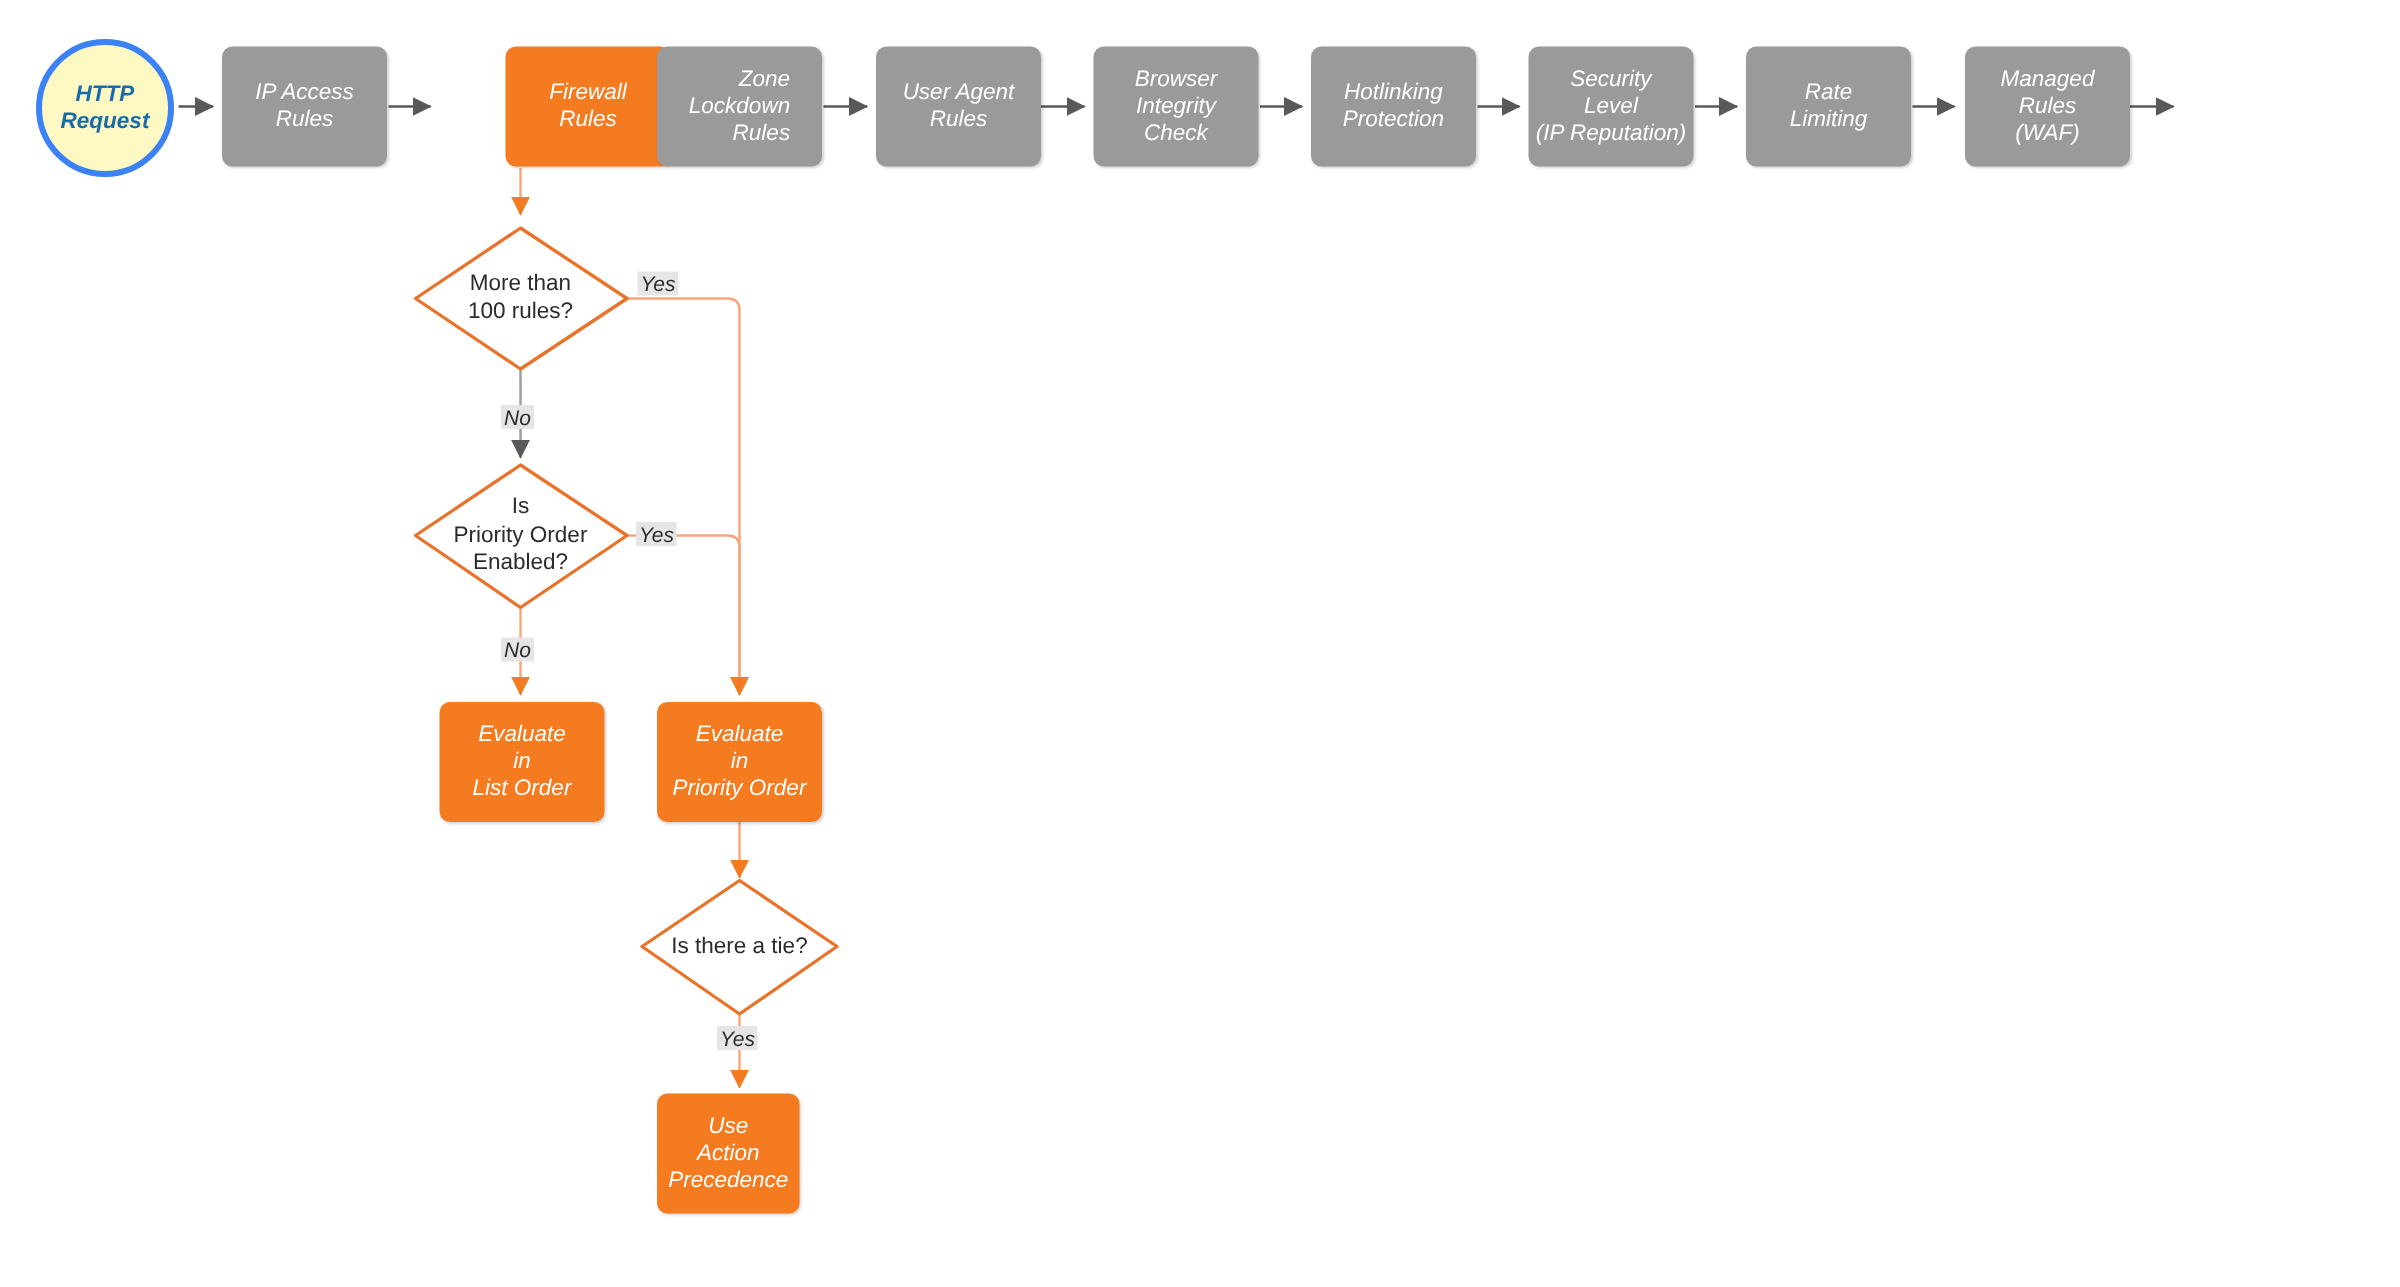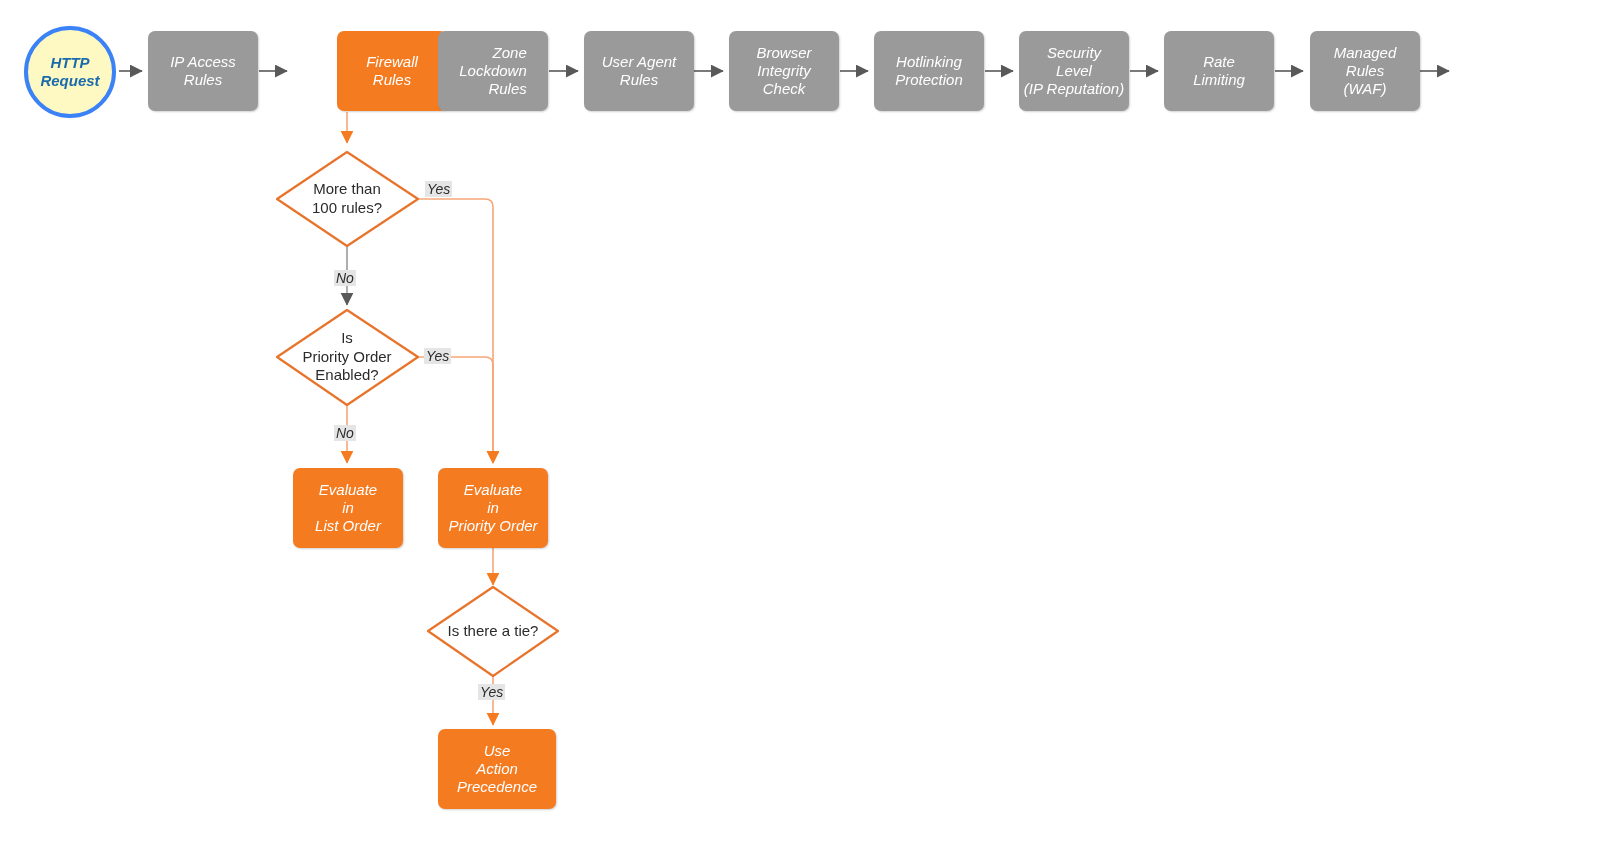--- a/index.html
+++ b/index.html
@@ -175,21 +175,21 @@
   <div class="decision-label nowrap" style="left:428px; top:616px; width:130px; height:30px;">Is there a tie?</div>
 
   <div class="node proc orange nowrap" style="left:293px; top:468px; width:110px; height:80px;">Evaluate
 in
 List Order</div>
 
   <div class="node proc orange nowrap" style="left:438px; top:468px; width:110px; height:80px;">Evaluate
 in
 Priority Order</div>
 
-  <div class="node proc orange nowrap" style="left:438px; top:729px; width:118px; height:80px;">Use
+  <div class="node proc orange nowrap" style="left:438px; top:729px; width:95px; height:80px;">Use
 Action
 Precedence</div>
 
   <div class="edge-label" style="left:425px; top:181px;">Yes</div>
 
   <div class="edge-label" style="left:334px; top:270px;">No</div>
 
   <div class="edge-label" style="left:424px; top:348px;">Yes</div>
 
   <div class="edge-label" style="left:334px; top:425px;">No</div>

